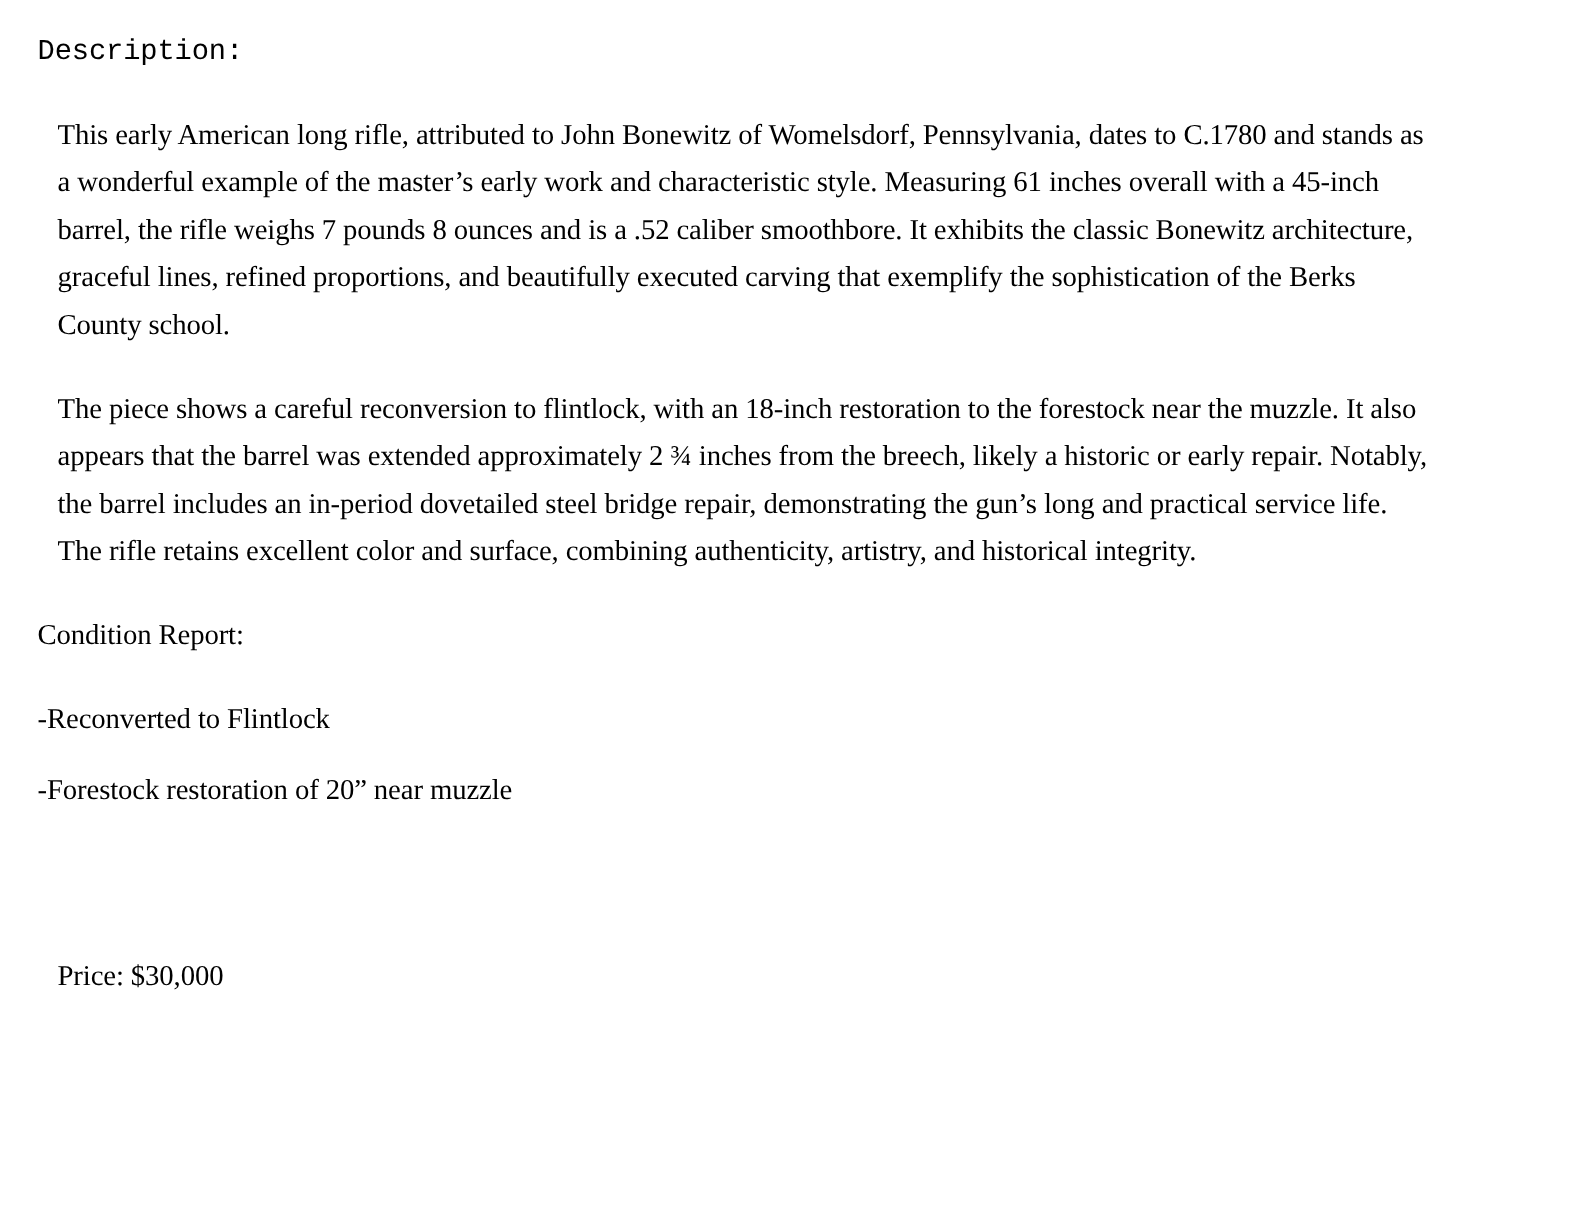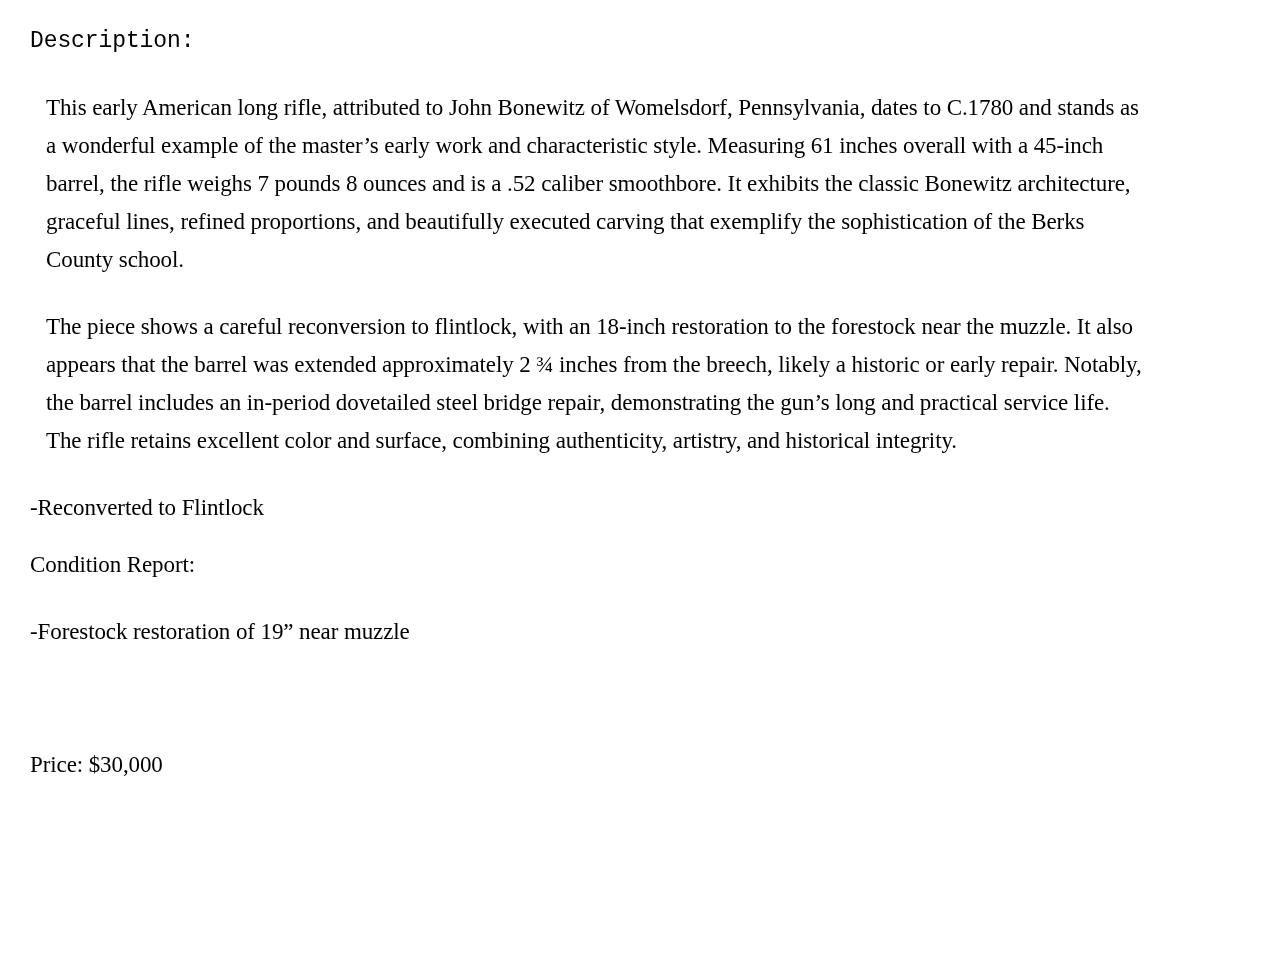--- a/index.html
+++ b/index.html
@@ -52,40 +52,40 @@
   .bullet {
     margin: 0 0 19px 0;
   }
   .bullet:last-of-type { margin-bottom: 0; }
 
   .spacer-blank {
     height: 76px;
   }
 
   .price {
-    margin: 0;
+    margin: 16px;
   }
 </style>
 </head>
 <body style="background: rgb(255, 255, 255); color: rgb(0, 0, 0);">
 
 <div id="doc">
   <div class="content">
 
     <p class="para section-label gap-after-heading">Description:</p>
 
     <p class="para gap-after-para">This early American long rifle, attributed to John Bonewitz of Womelsdorf, Pennsylvania, dates to C.1780 and stands as a wonderful example of the master’s early work and characteristic style. Measuring 61 inches overall with a 45-inch barrel, the rifle weighs 7 pounds 8 ounces and is a .52 caliber smoothbore. It exhibits the classic Bonewitz architecture, graceful lines, refined proportions, and beautifully executed carving that exemplify the sophistication of the Berks County school.</p>
 
     <p class="para gap-after-para">The piece shows a careful reconversion to flintlock, with an 18-inch restoration to the forestock near the muzzle. It also appears that the barrel was extended approximately 2 ¾ inches from the breech, likely a historic or early repair. Notably, the barrel includes an in-period dovetailed steel bridge repair, demonstrating the gun’s long and practical service life. The rifle retains excellent color and surface, combining authenticity, artistry, and historical integrity.</p>
 
+    <p class="para section-label gap-after-cr">Condition Report:</p>
+
     <p class="para bullet">-Reconverted to Flintlock</p>
 
-    <p class="para section-label gap-after-cr">Condition Report:</p>
-
-    <p class="para bullet">-Forestock restoration of 19” near muzzle</p>
+    <p class="para bullet">-Forestock restoration of 20” near muzzle</p>
 
 
     <div class="spacer-blank"></div>
 
     <p class="para price">Price: $30,000</p>
 
   </div>
 </div>
 
 </body></html>

